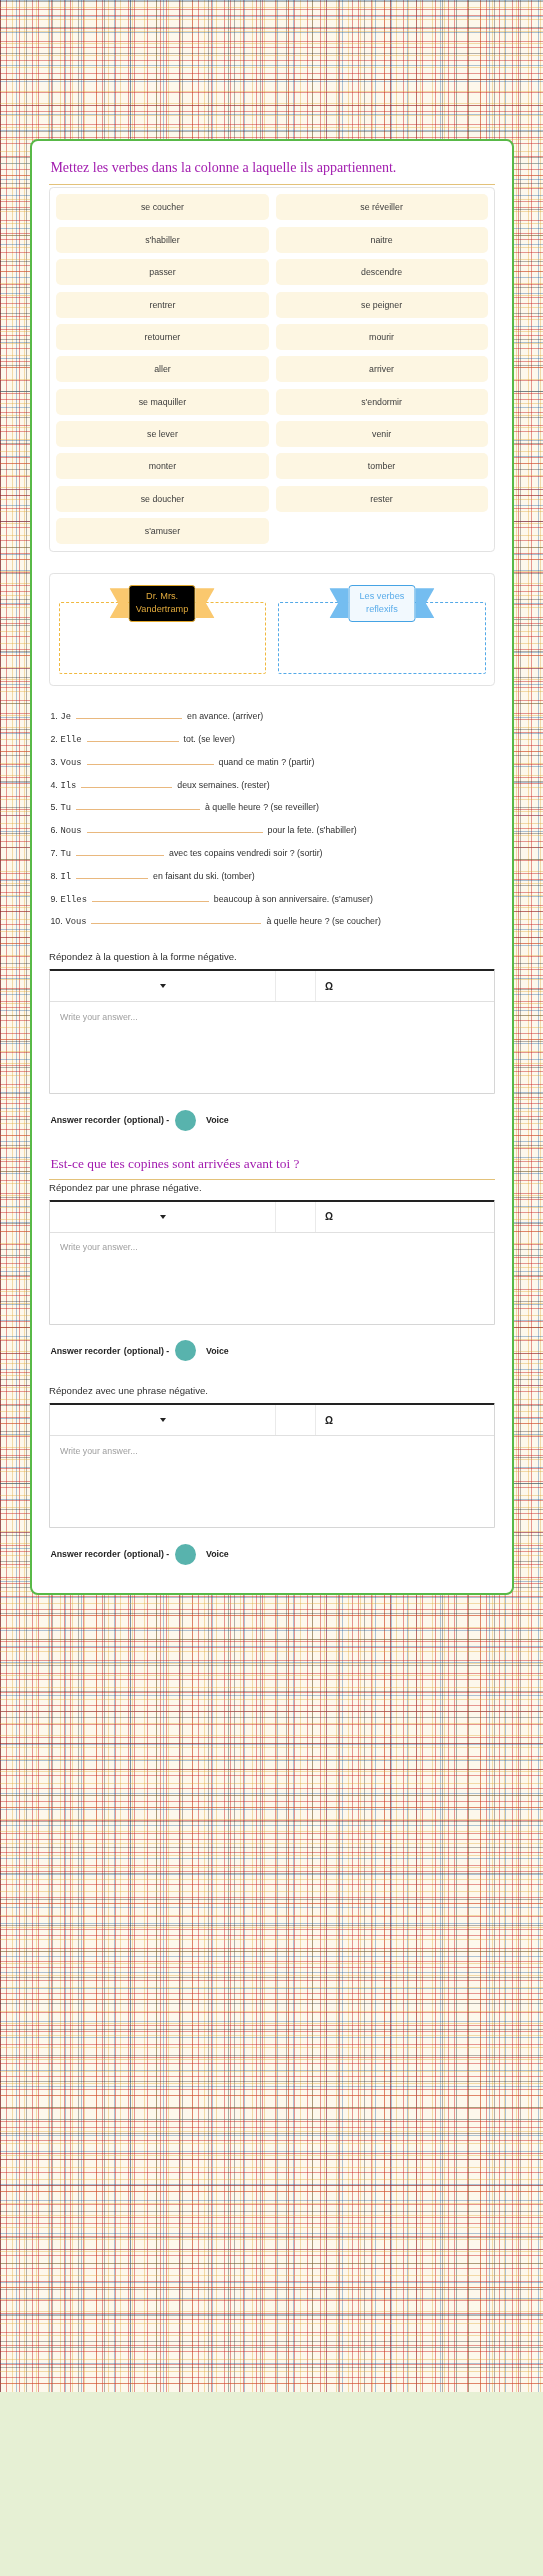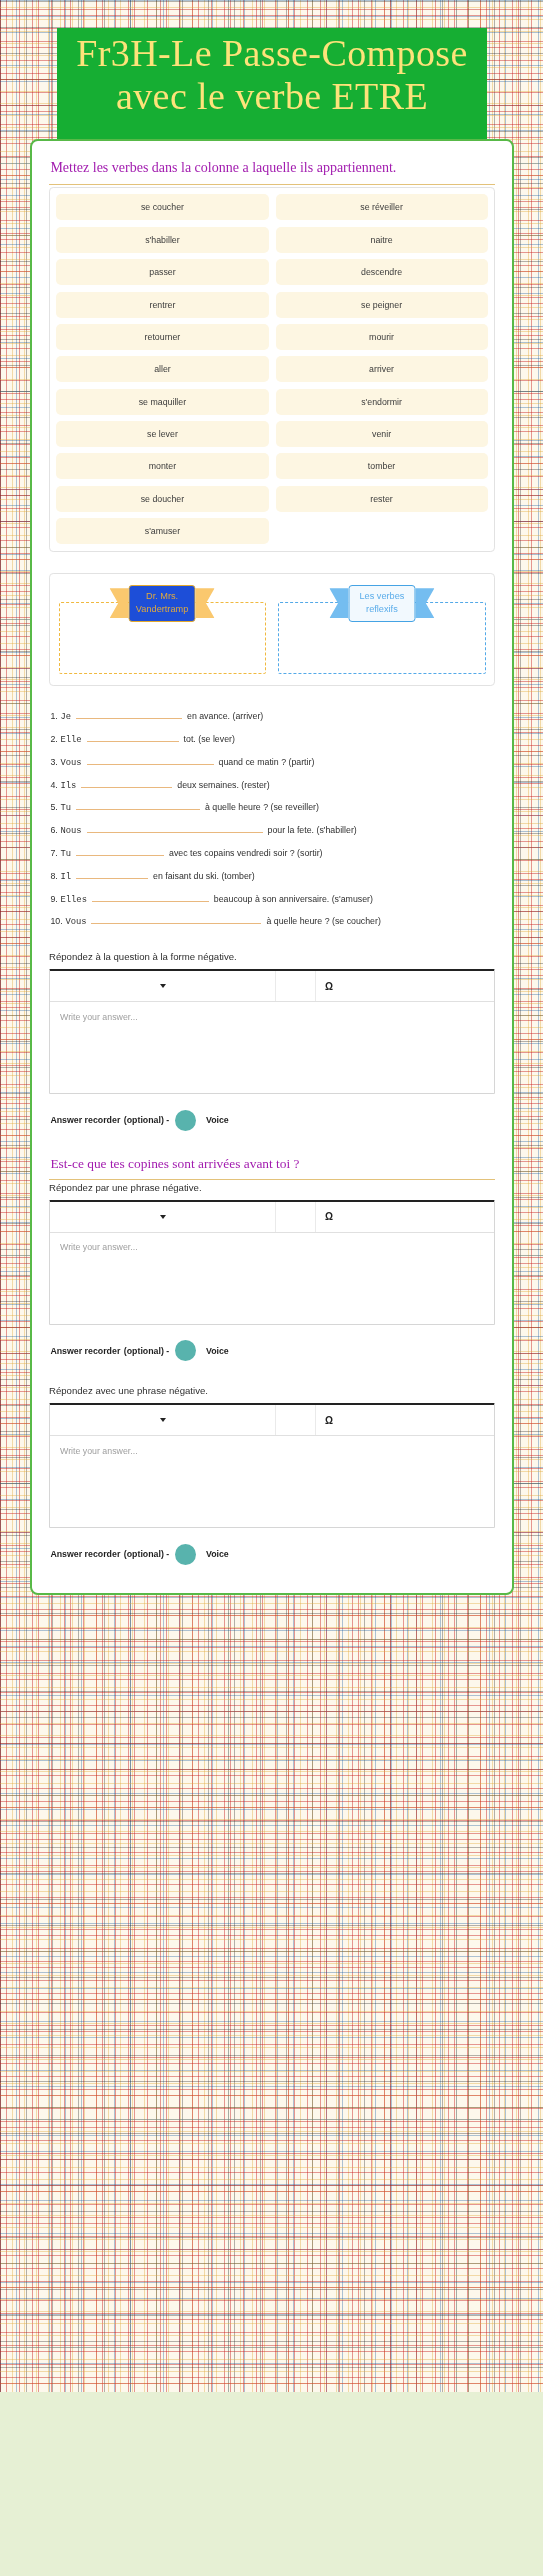--- a/index.html
+++ b/index.html
@@ -144,21 +144,21 @@
     background: #fac86e;
     clip-path: polygon(0 0, 100% 0, 100% 100%, 0 100%, 38% 50%);
     align-self: center;
     height: 30px;
   }
   .ribbon-tail.left  { clip-path: polygon(0 0, 100% 0, 100% 100%, 0 100%, 45% 50%); }
   .ribbon-tail.right { clip-path: polygon(0 0, 100% 0, 55% 50%, 100% 100%, 0 100%); }
   .ribbon-tail.blue  { background: #74bdf0; }
 
   .ribbon-box {
-    background: #1d4ed8;
+    background: #000000;
     border: 1.4px solid #e3a92c;
     border-radius: 3.5px;
     color: #e0a93c;
     font-size: 9.2px;
     line-height: 1.45;
     text-align: center;
     padding: 4.2px 5.7px;
     width: 67px;
     z-index: 2;
   }
@@ -250,23 +250,20 @@
   }
 
   .q-block { margin-top: 24px; }
   .q-block .task-title { font-size: 13.4px; }
 </style>
 </head>
 <body>
 
 <div class="page">
 
-  <div class="title-banner">
-    <div class="title-text">Fr3H-Le Passe-Compose avec le verbe ETRE</div>
-  </div>
 
   <div class="card">
 
     <div class="task">
       <div class="task-title">Mettez les verbes dans la colonne a laquelle ils appartiennent.</div>
 
       <div class="chip-panel">
         <div class="chip-grid" id="verb-grid">
             <div class="chip">se coucher</div>
             <div class="chip">se réveiller</div>

